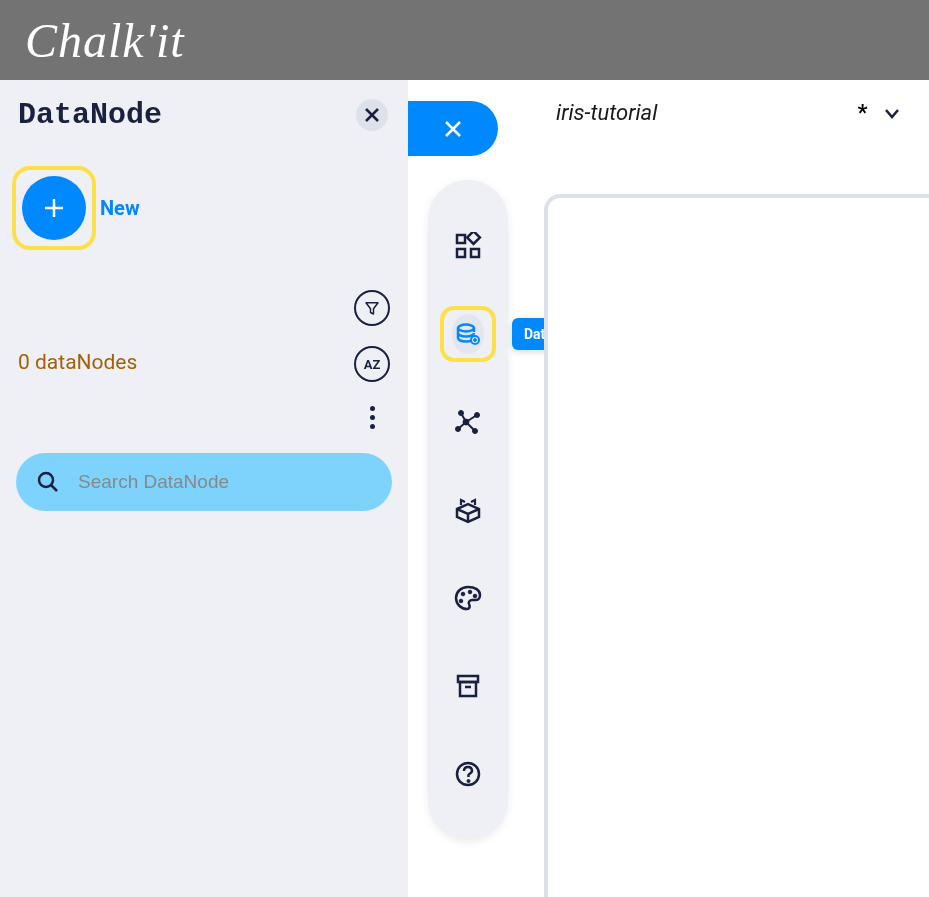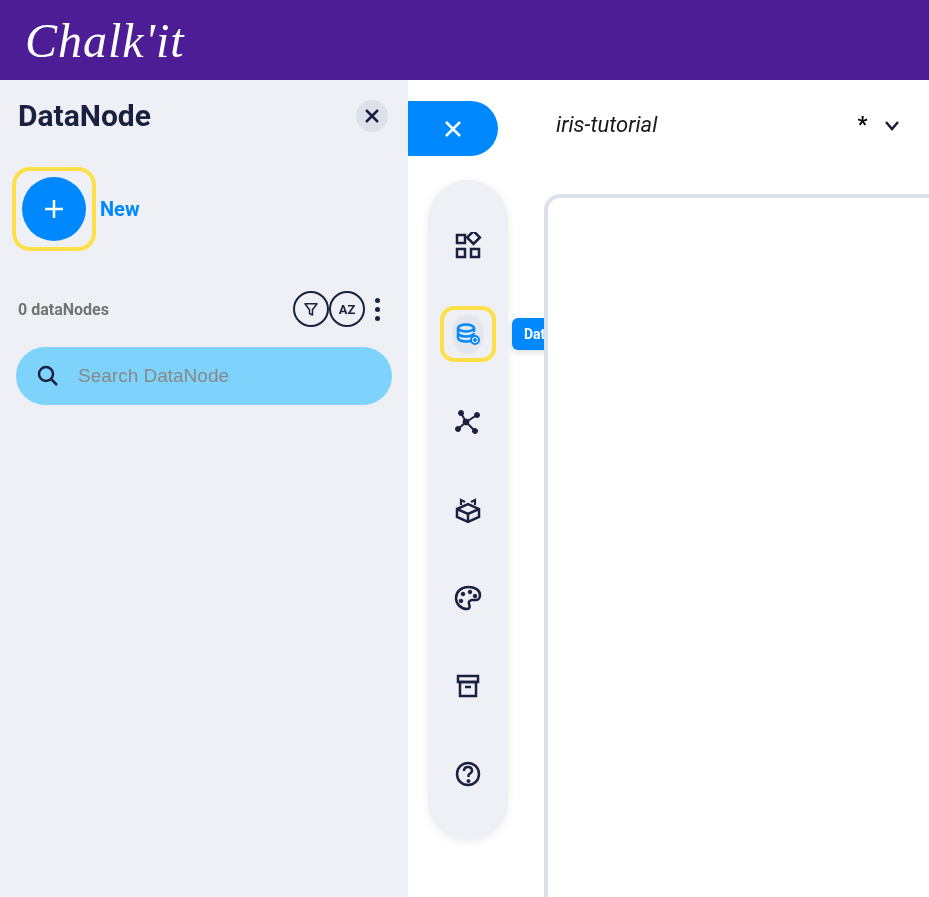--- a/index.html
+++ b/index.html
@@ -7,21 +7,21 @@
       font-family: -apple-system, BlinkMacSystemFont, 'Segoe UI', Roboto, sans-serif;
       background: #fff;
       width: 929px;
       height: 897px;
       overflow: hidden;
       position: relative;
     }
 
     
     .top-header {
-      background: #4c1d95;
+      background: #737373;
       height: 80px;
       display: flex;
       align-items: center;
       padding-left: 25px;
     }
     .logo {
       font-family: 'Brush Script MT', cursive;
       color: #fff;
       font-size: 48px;
       font-style: italic;
@@ -42,20 +42,21 @@
     .panel-header {
       display: flex;
       justify-content: space-between;
       align-items: center;
       padding: 18px 20px 34px 18px;
     }
     .panel-title {
       font-size: 30px;
       font-weight: 700;
       color: #1a2040;
+      font-family: Liberation Mono, monospace;
     }
     .close-x {
       width: 32px;
       height: 32px;
       background: #dde1ea;
       border-radius: 50%;
       display: flex;
       align-items: center;
       justify-content: center;
       font-size: 18px;
@@ -95,28 +96,29 @@
       font-size: 20px;
     }
 
     .count-row {
       display: flex;
       justify-content: space-between;
       align-items: center;
       padding: 0 18px 20px 18px;
     }
     .count-label {
-      font-size: 16px;
-      font-weight: 700;
-      color: #737373;
+      font-size: 21px;
+      font-weight: 400;
+      color: #a16207;
     }
     .count-actions {
       display: flex;
       align-items: center;
-      gap: 0;
+      gap: 20px;
+      flex-direction: column;
     }
     .circ-icon {
       width: 36px;
       height: 36px;
       border: 2.5px solid #1a2040;
       border-radius: 50%;
       display: flex;
       align-items: center;
       justify-content: center;
       cursor: pointer;
@@ -168,21 +170,21 @@
       display: flex;
       align-items: center;
       justify-content: center;
       cursor: pointer;
     }
     .close-pill svg { stroke: #fff; }
 
     
     .project-area {
       position: absolute;
-      top: 112px;
+      top: 100px;
       left: 556px;
       display: flex;
       align-items: center;
       gap: 200px;
     }
     .project-title {
       font-size: 22px;
       font-style: italic;
       color: #1a1a1a;
     }

